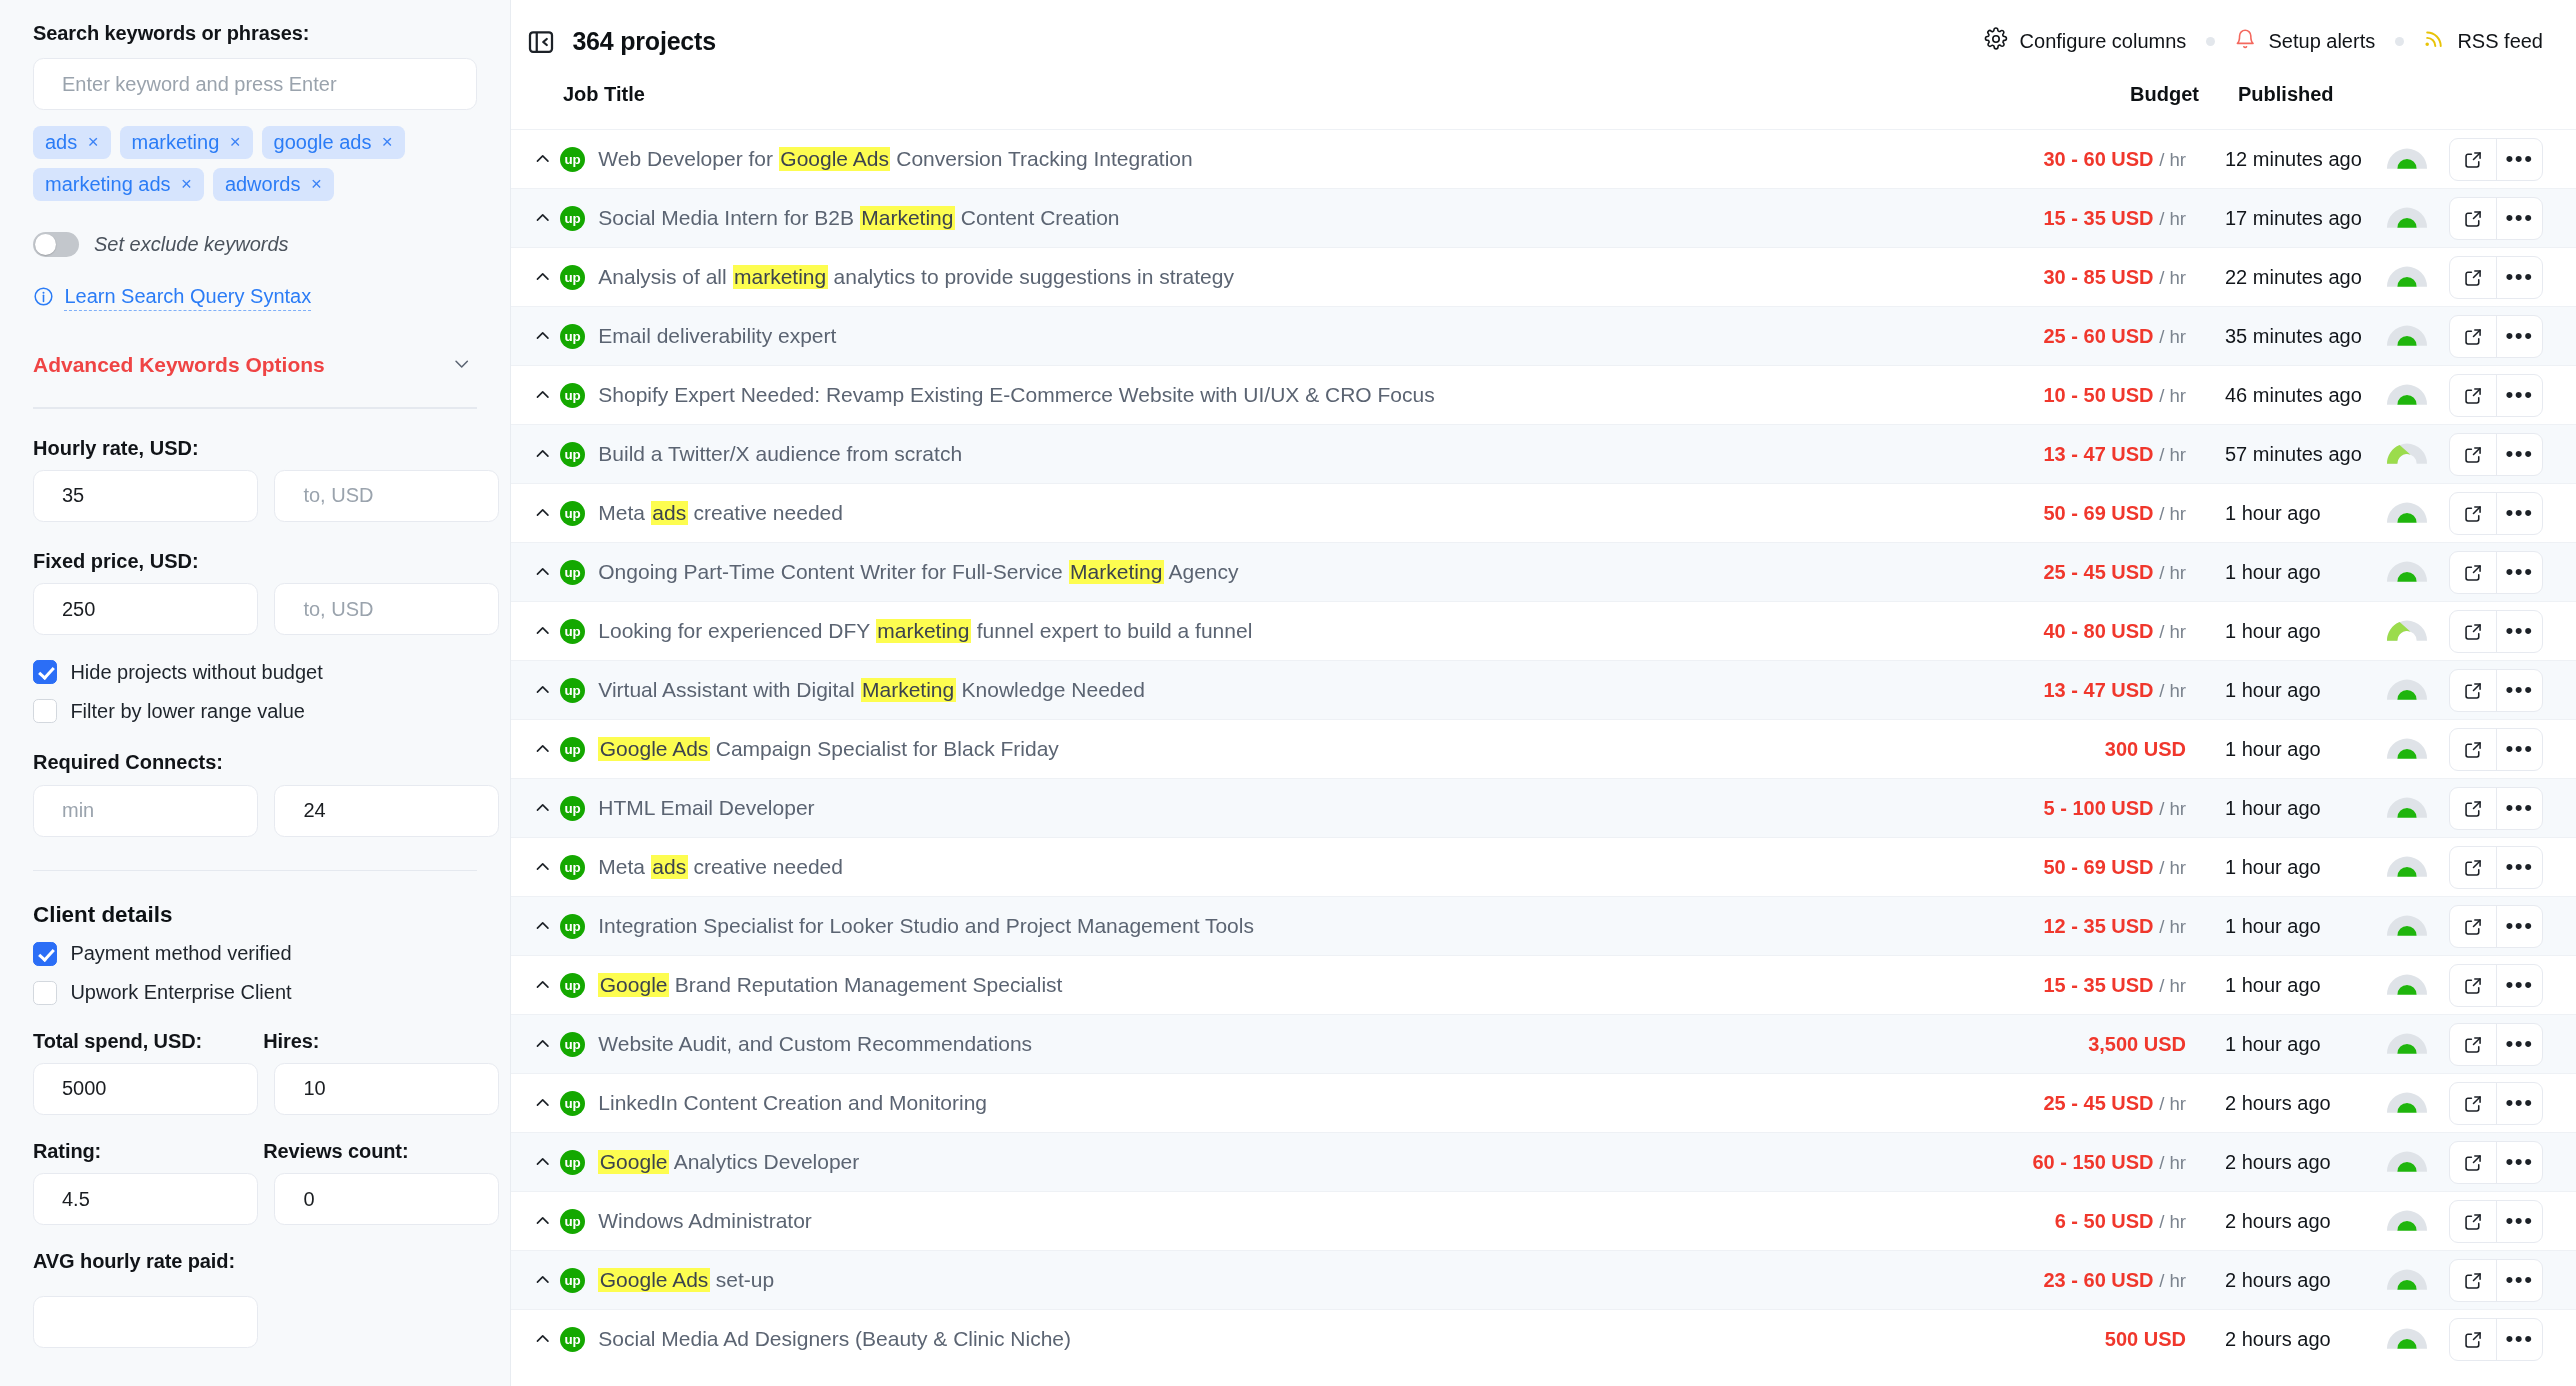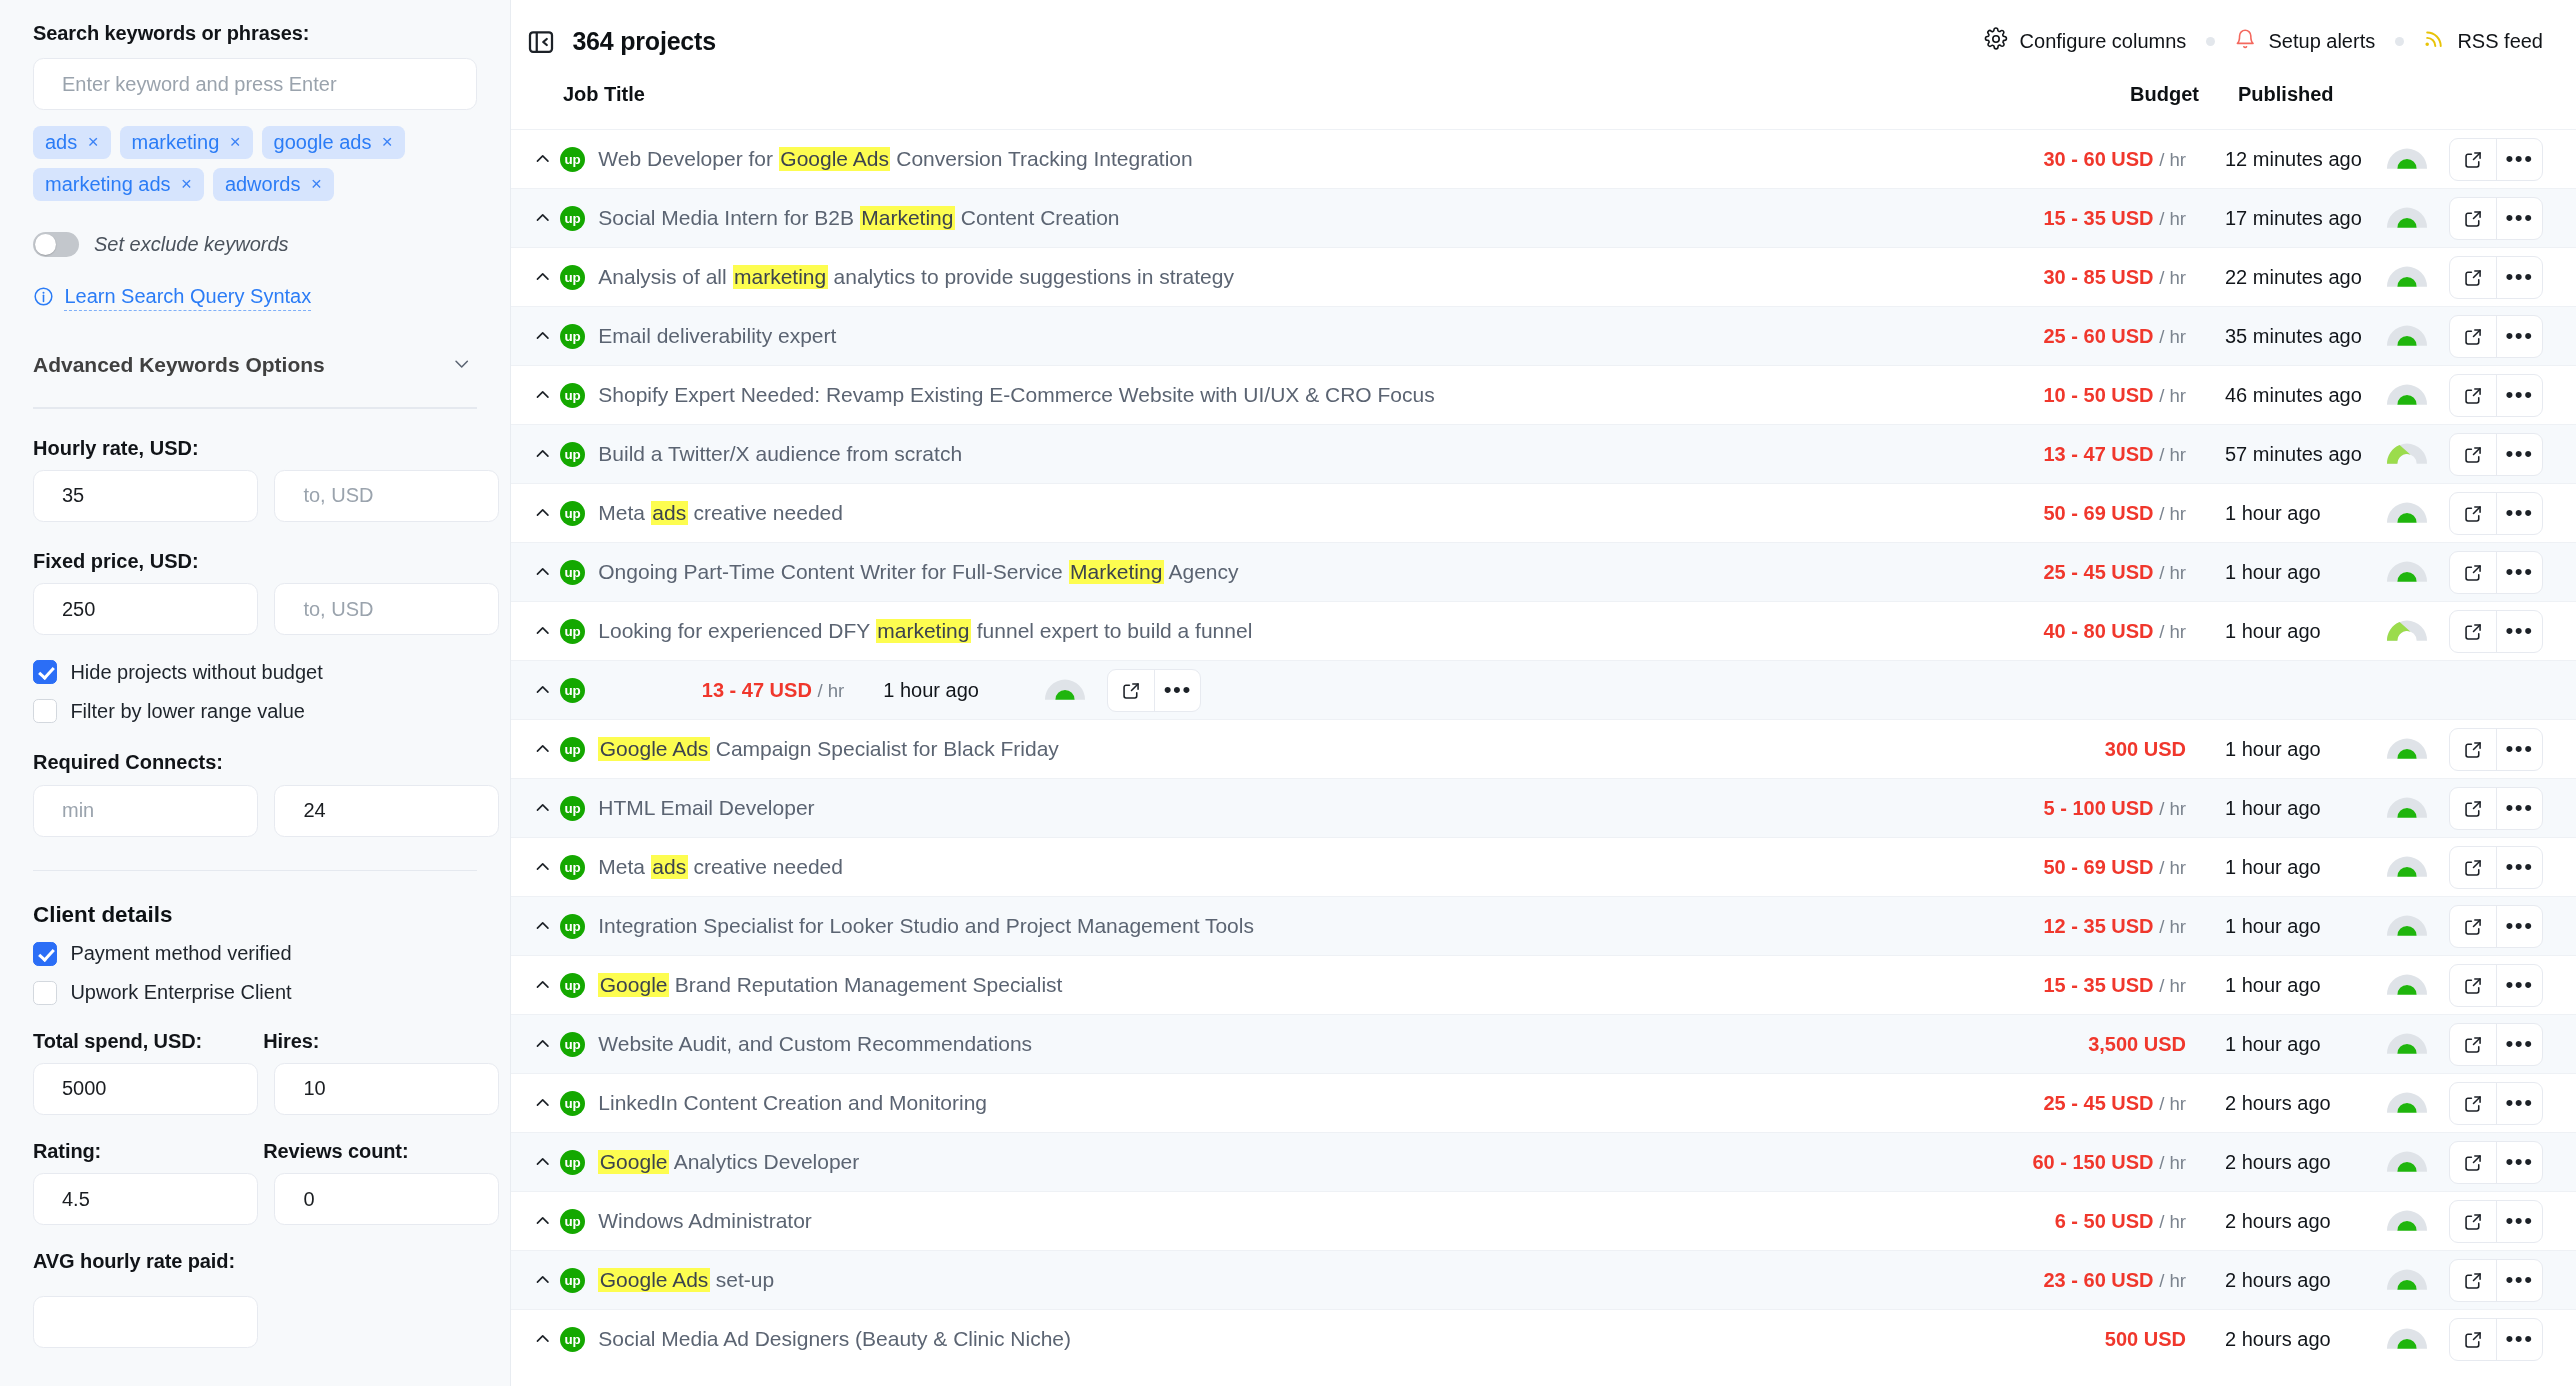--- a/index.html
+++ b/index.html
@@ -62,21 +62,21 @@
   .learn-link {
     font-size: 20px; color: #2b7cf6;
     border-bottom: 1.5px dashed #7fb0f8; padding-bottom: 2.2px;
     cursor: pointer;
   }
 
   .adv-row {
     display: flex; align-items: center; justify-content: space-between;
     margin-top: 42px; padding-right: 6px;
   }
-  .adv-title { font-size: 21px; font-weight: 700; color: #404040; }
+  .adv-title { font-size: 21px; font-weight: 700; color: #ef4444; }
 
   .divider { height: 1.5px; background: #e5e9ef; margin: 30px 0 0 0; }
 
   .field-label { font-size: 20px; font-weight: 700; color: #111418; margin: 28px 0 10.4px 0; }
   .two-col { display: flex; gap: 16.4px; }
   .two-col .sb-input { width: 225px; }
 
   .cb-row { display: flex; align-items: center; gap: 13.4px; margin-top: 15px; }
   .cb {
     width: 24px; height: 24px; border-radius: 5.2px; flex: none;
@@ -606,20 +606,21 @@
               </div>
             </div>
           </div>
           <div class="row">
             <span class="row-caret">
               <svg width="19.4" height="19.4" viewBox="0 0 24 24" fill="none">
                 <path d="M5.5 15l6.5-6.5 6.5 6.5" stroke="#1c2127" stroke-width="2" stroke-linecap="round" stroke-linejoin="round"></path>
               </svg>
             </span>
             <span class="up-badge">up</span>
+            <div class="job-title">Virtual Assistant with Digital <mark>Marketing</mark> Knowledge Needed</div>
             <div class="budget"><b>13 - 47 USD</b> <span class="per">/ hr</span></div>
             <div class="published">1 hour ago</div>
             <div class="actions">
               <span class="gauge"><svg viewBox="0 0 62 40" width="46" height="30">
     <path d="M 4 33 A 27 27 0 0 1 58 33 L 44 33 A 13 13 0 0 0 18 33 Z" fill="#dfe3e8"></path>
     <path d="M 4 33 A 27 27 0 0 1 4 33 L 44 33 A 13 13 0 0 0 18 33 Z" fill="#1fb50d"></path>
   </svg></span>
               <div class="btn-group">
                 <span class="gbtn">
                   <svg width="21" height="21" viewBox="0 0 24 24" fill="none">

